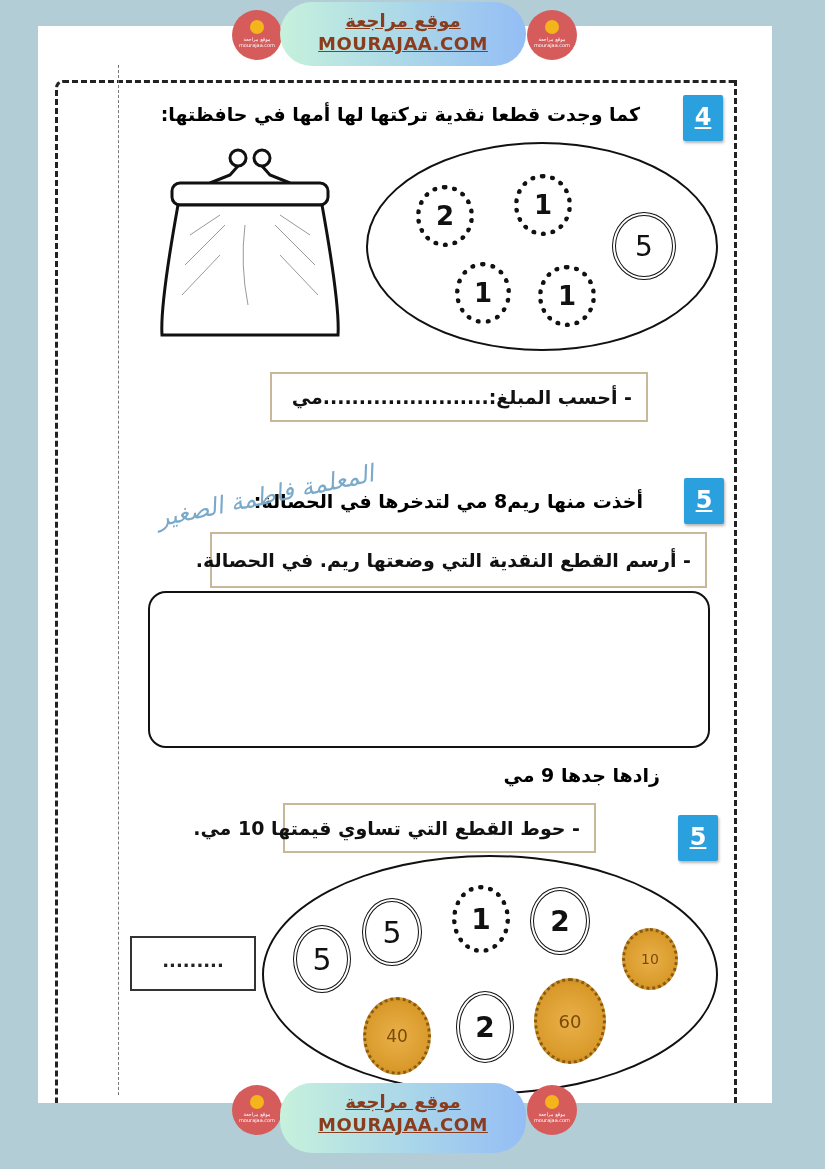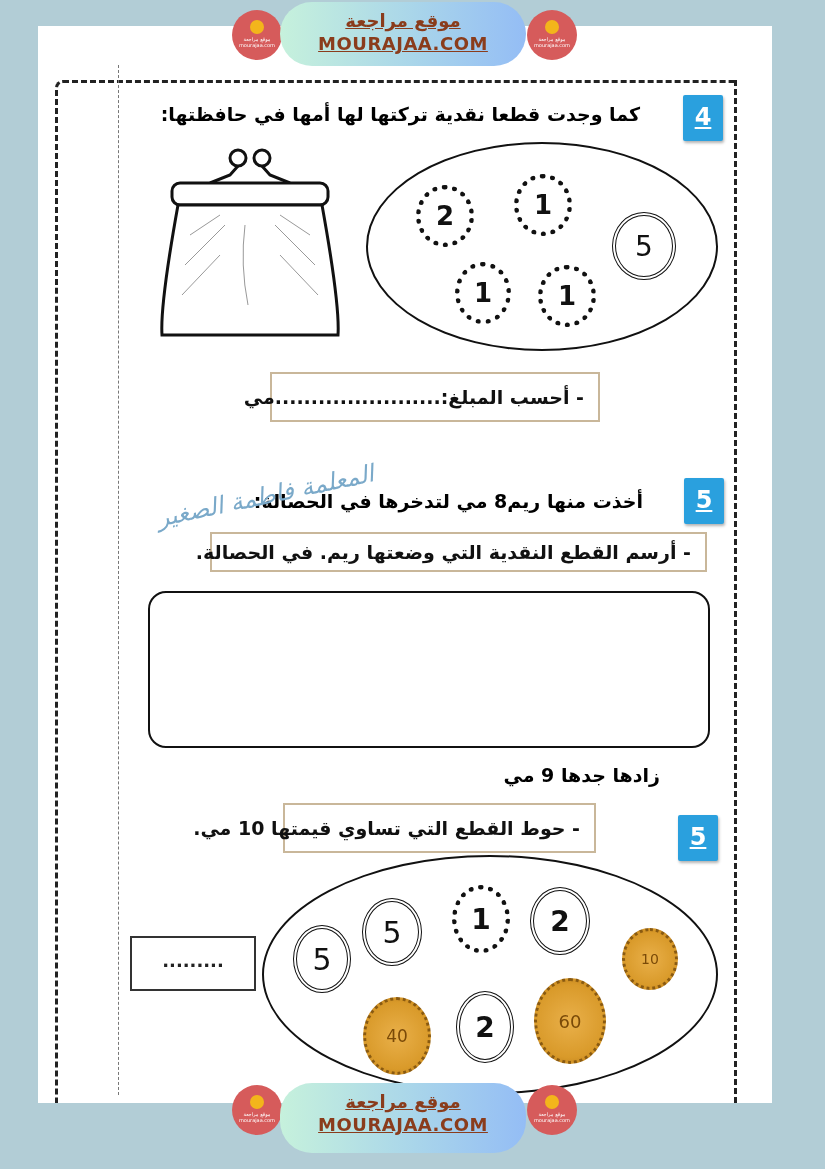--- a/index.html
+++ b/index.html
@@ -128,28 +128,28 @@
 <div class="coin dark" style="left:455px;top:262px;width:56px;height:62px;font-size:26px;">
     <span>1</span>
   </div>
 <div class="coin dark" style="left:538px;top:265px;width:58px;height:62px;font-size:26px;">
     <span>1</span>
   </div>
 <div class="coin" style="left:612px;top:212px;width:64px;height:68px;font-size:28px;font-weight:normal;">
     <span>5</span>
   </div>
 
-<div class="boxq" style="left:270px;top:372px;width:330px;height:50px;">
+<div class="boxq" style="left:270px;top:372px;width:378px;height:50px;">
   <span>- أحسب المبلغ:.......................مي</span>
 </div>
 
 <div class="num" style="left:684px;top:478px;">5</div>
 <div class="q" style="right:182px;top:490px;margin-left:16px;">أخذت منها ريم8 مي لتدخرها في الحصالة:</div>
 <div class="signature">المعلمة فاطمة الصغير</div>
-<div class="boxq" style="left:210px;top:532px;width:497px;height:40px;">
+<div class="boxq" style="left:210px;top:532px;width:497px;height:56px;">
   <span>- أرسم القطع النقدية التي وضعتها ريم. في الحصالة.</span>
 </div>
 <div class="drawbox"></div>
 
 <div class="q" style="right:165px;top:764px;">زادها جدها 9 مي</div>
 <div class="boxq" style="left:283px;top:803px;width:313px;height:50px;">
   <span>- حوط القطع التي تساوي قيمتها 10 مي.</span>
 </div>
 <div class="num" style="left:678px;top:815px;">5</div>
 

